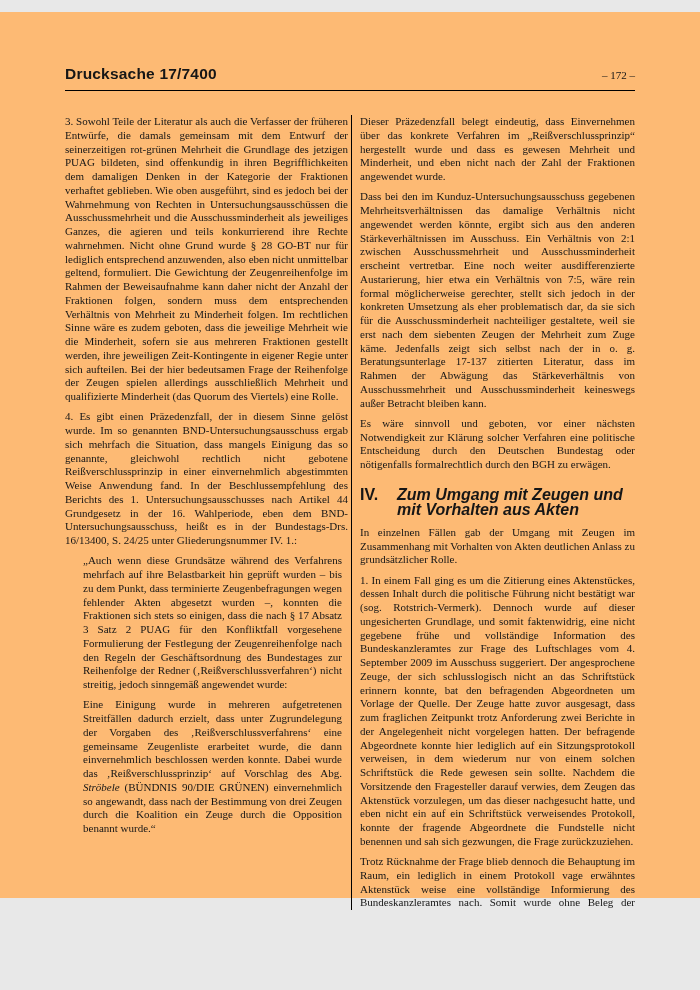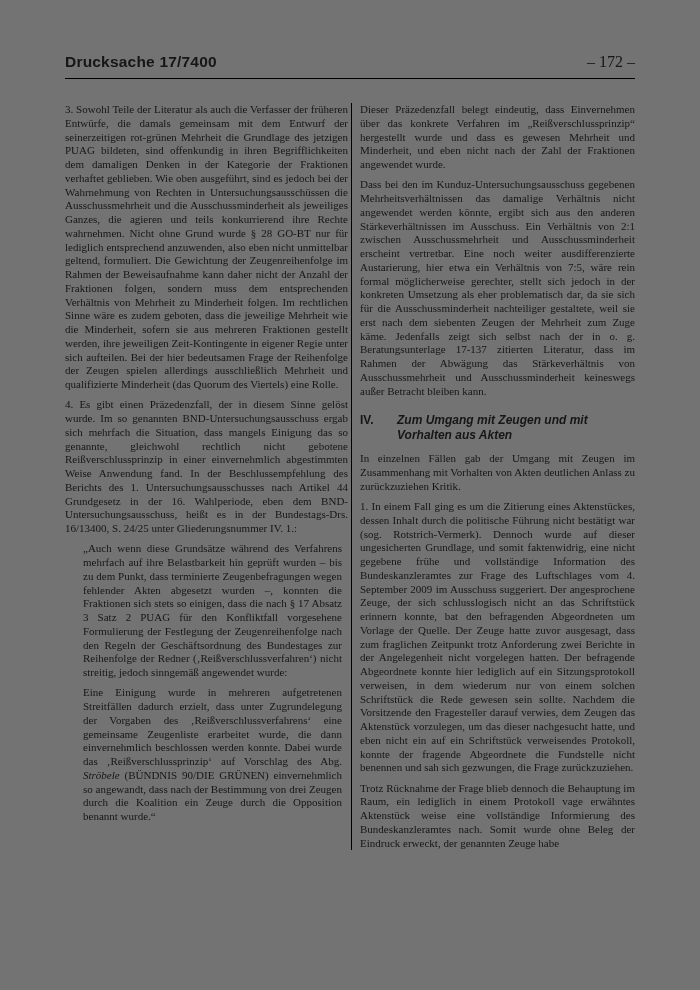--- a/index.html
+++ b/index.html
@@ -1,31 +1,31 @@
 <!DOCTYPE html>
 <html lang="de"><head>
 <meta charset="utf-8">
 <style>
   html,body{margin:0;padding:0;background:#e8e8e8;}
   .page{
-    width:700px;height:990px;background:#737373;margin:0 auto;
+    width:700px;height:886px;background:#fdba74;margin:12px auto;
     position:relative;color:#161616;box-sizing:border-box;
     font-family:"Liberation Serif", serif;
   }
   .header{
     margin:0 65px;padding-top:53px;padding-bottom:7px;
     border-bottom:1.8px solid #000;
     display:flex;align-items:baseline;
   }
   .header .doc-number{
     flex:1;font-family:"Liberation Sans", sans-serif;
     font-weight:bold;font-size:15.5px;letter-spacing:.2px;
   }
   .header .page-number{
-    flex:0 0 auto;font-size:16px;text-align:center;
+    flex:0 0 auto;font-size:11px;text-align:center;
   }
   .header .header-right{
     flex:1;font-size:12.3px;text-align:right;
   }
   .content{
     margin:24px 65px 0 65px;
     display:flex;align-items:stretch;
   }
   .col{
     font-size:11px;line-height:13.75px;text-align:justify;
@@ -36,21 +36,21 @@
     margin-left:3px;margin-right:8px;align-self:stretch;
   }
   .col-right{flex:1;min-width:0;}
   .para{margin:0 0 0 0;padding:0;}
   .para + .para{margin-top:6.5px;}
   .quote{
     margin:6.5px 0 0 0;padding:0 6px 0 18px;
   }
   .section-heading{
     font-family:"Liberation Sans", sans-serif;font-weight:bold;
-    font-size:12px;line-height:15px;text-align:left;
+    font-size:16px;line-height:15px;text-align:left;
     margin-top:15px;margin-bottom:9px;
     display:flex;
   }
   .section-heading .sec-num{flex:0 0 37px;}
   .section-heading .sec-title{flex:1;font-style:italic;}
   .italic{font-style:italic;}
 </style>
 </head>
 <body>
 
@@ -68,24 +68,25 @@
       <p class="para">4. Es gibt einen Präzedenzfall, der in diesem Sinne gelöst wurde. Im so genannten BND-Untersuchungsausschuss ergab sich mehrfach die Situation, dass mangels Einigung das so genannte, gleichwohl rechtlich nicht gebotene Reißverschlussprinzip in einer einvernehmlich abgestimmten Weise Anwendung fand. In der Beschlussempfehlung des Berichts des 1. Untersuchungsausschusses nach Artikel 44 Grundgesetz in der 16. Wahlperiode, eben dem BND-Untersuchungsausschuss, heißt es in der Bundestags-Drs. 16/13400, S. 24/25 unter Gliederungsnummer IV. 1.:</p>
       <p class="para quote">„Auch wenn diese Grundsätze während des Verfahrens mehrfach auf ihre Belastbarkeit hin geprüft wurden – bis zu dem Punkt, dass terminierte Zeugenbefragungen wegen fehlender Akten abgesetzt wurden –, konnten die Fraktionen sich stets so einigen, dass die nach § 17 Absatz 3 Satz 2 PUAG für den Konfliktfall vorgesehene Formulierung der Festlegung der Zeugenreihenfolge nach den Regeln der Geschäftsordnung des Bundestages zur Reihenfolge der Redner (‚Reißverschlussverfahren‘) nicht streitig, jedoch sinngemäß angewendet wurde:</p>
       <p class="para quote"><span>Eine Einigung wurde in mehreren aufgetretenen Streitfällen dadurch erzielt, dass unter Zugrundelegung der Vorgaben des ‚Reißverschlussverfahrens‘ eine gemeinsame Zeugenliste erarbeitet wurde, die dann einvernehmlich beschlossen werden konnte. Dabei wurde das ‚Reißverschlussprinzip‘ auf Vorschlag des Abg. </span><span class="italic">Ströbele</span><span> (BÜNDNIS 90/DIE GRÜNEN) einvernehmlich so angewandt, dass nach der Bestimmung von drei Zeugen durch die Koalition ein Zeuge durch die Opposition benannt wurde.“</span></p>
     </div>
 
     <div class="col-divider"></div>
 
     <div class="col col-right">
       <p class="para">Dieser Präzedenzfall belegt eindeutig, dass Einvernehmen über das konkrete Verfahren im „Reißverschlussprinzip“ hergestellt wurde und dass es gewesen Mehrheit und Minderheit, und eben nicht nach der Zahl der Fraktionen angewendet wurde.</p>
       <p class="para">Dass bei den im Kunduz-Untersuchungsausschuss gegebenen Mehrheitsverhältnissen das damalige Verhältnis nicht angewendet werden könnte, ergibt sich aus den anderen Stärkeverhältnissen im Ausschuss. Ein Verhältnis von 2:1 zwischen Ausschussmehrheit und Ausschussminderheit erscheint vertretbar. Eine noch weiter ausdifferenzierte Austarierung, hier etwa ein Verhältnis von 7:5, wäre rein formal möglicherweise gerechter, stellt sich jedoch in der konkreten Umsetzung als eher problematisch dar, da sie sich für die Ausschussminderheit nachteiliger gestaltete, weil sie erst nach dem siebenten Zeugen der Mehrheit zum Zuge käme. Jedenfalls zeigt sich selbst nach der in o. g. Beratungsunterlage 17-137 zitierten Literatur, dass im Rahmen der Abwägung das Stärkeverhältnis von Ausschussmehrheit und Ausschussminderheit keineswegs außer Betracht bleiben kann.</p>
+      <p class="para">Es wäre sinnvoll und geboten, vor einer nächsten Notwendigkeit zur Klärung solcher Verfahren eine politische Entscheidung durch den Deutschen Bundestag oder nötigenfalls formalrechtlich durch den BGH zu erwägen.</p>
       <div class="section-heading">
         <span class="sec-num">IV.</span>
         <span class="sec-title">Zum Umgang mit Zeugen und mit Vorhalten aus Akten</span>
       </div>
-      <p class="para" style="margin-top:0">In einzelnen Fällen gab der Umgang mit Zeugen im Zusammenhang mit Vorhalten von Akten deutlichen Anlass zu zurückzuziehen Kritik.</p>
+      <p class="para" style="margin-top:0">In einzelnen Fällen gab der Umgang mit Zeugen im Zusammenhang mit Vorhalten von Akten deutlichen Anlass zu grundsätzlicher Rolle.</p>
       <p class="para">1. In einem Fall ging es um die Zitierung eines Aktenstückes, dessen Inhalt durch die politische Führung nicht bestätigt war (sog. Rotstrich-Vermerk). Dennoch wurde auf dieser ungesicherten Grundlage, und somit faktenwidrig, eine nicht gegebene frühe und vollständige Information des Bundeskanzleramtes zur Frage des Luftschlages vom 4. September 2009 im Ausschuss suggeriert. Der angesprochene Zeuge, der sich schlusslogisch nicht an das Schriftstück erinnern konnte, bat den befragenden Abgeordneten um Vorlage der Quelle. Der Zeuge hatte zuvor ausgesagt, dass zum fraglichen Zeitpunkt trotz Anforderung zwei Berichte in der Angelegenheit nicht vorgelegen hatten. Der befragende Abgeordnete konnte hier lediglich auf ein Sitzungsprotokoll verweisen, in dem wiederum nur von einem solchen Schriftstück die Rede gewesen sein sollte. Nachdem die Vorsitzende den Fragesteller darauf verwies, dem Zeugen das Aktenstück vorzulegen, um das dieser nachgesucht hatte, und eben nicht ein auf ein Schriftstück verweisendes Protokoll, konnte der fragende Abgeordnete die Fundstelle nicht benennen und sah sich gezwungen, die Frage zurückzuziehen.</p>
       <p class="para">Trotz Rücknahme der Frage blieb dennoch die Behauptung im Raum, ein lediglich in einem Protokoll vage erwähntes Aktenstück weise eine vollständige Informierung des Bundeskanzleramtes nach. Somit wurde ohne Beleg der Eindruck erweckt, der genannten Zeuge habe</p>
     </div>
 
   </div>
 
 </div>
 
 </body></html>

